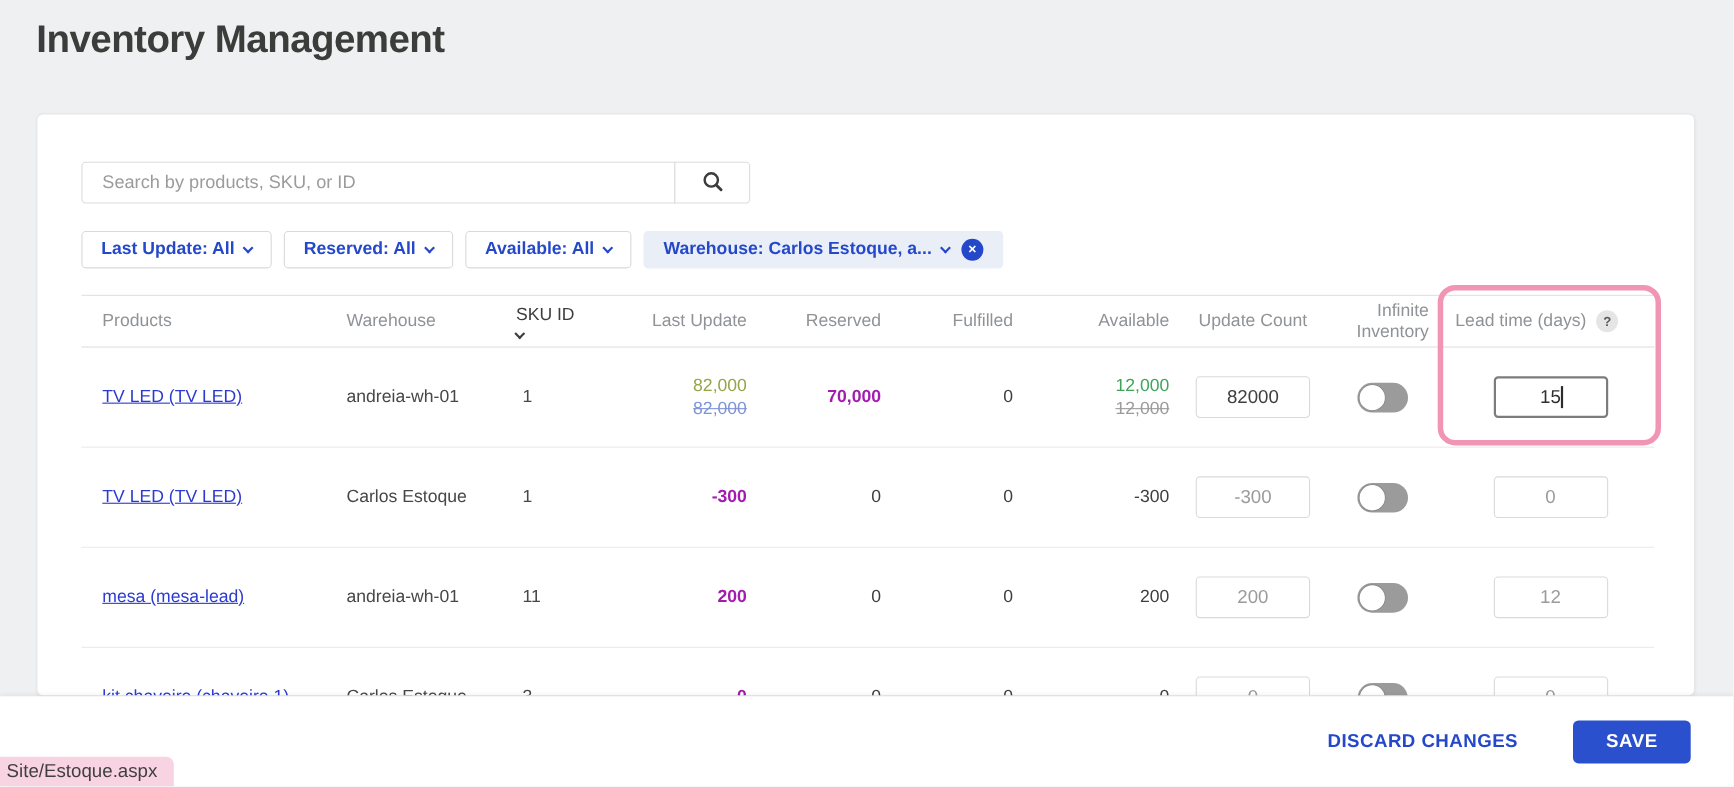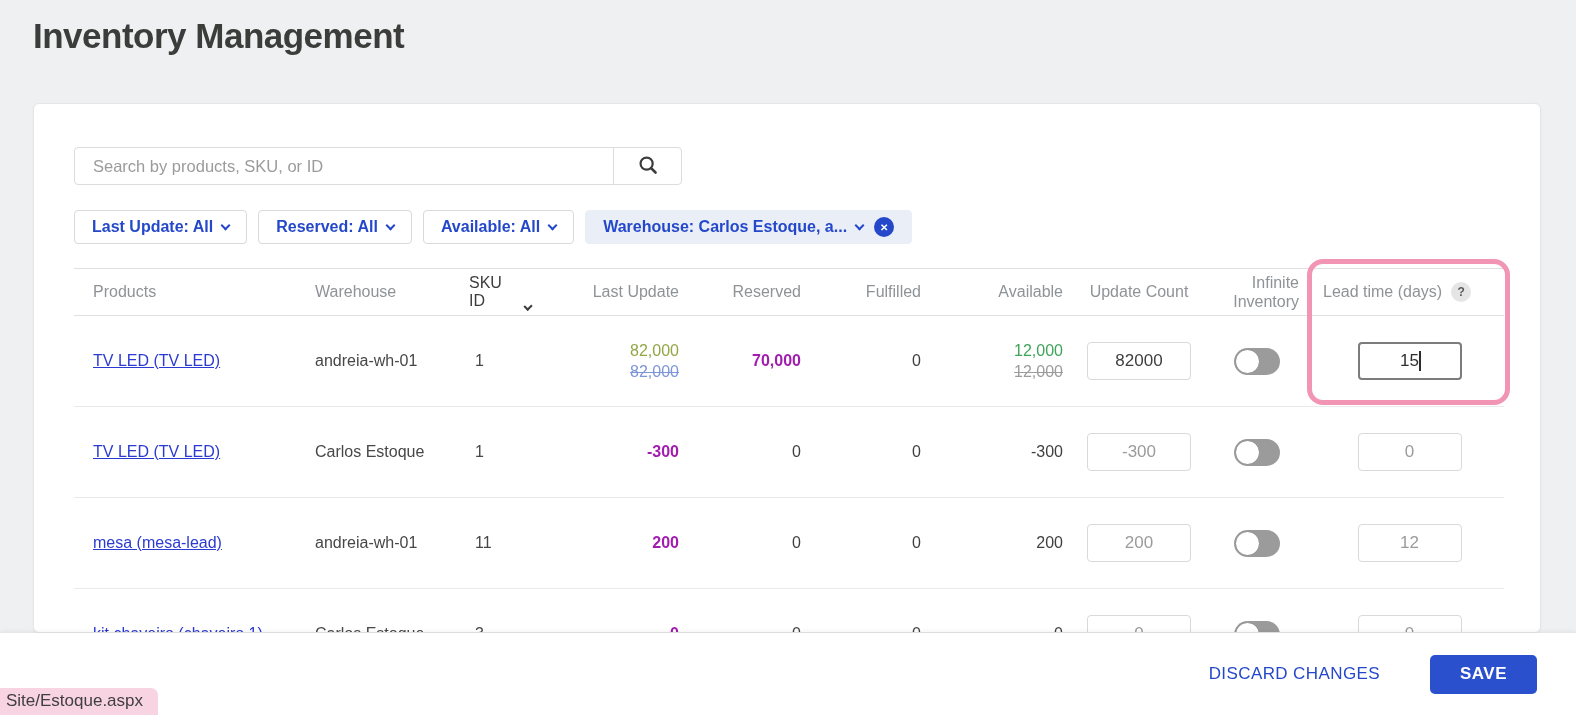--- a/index.html
+++ b/index.html
@@ -71,21 +71,21 @@
   }
   .thead {
     height: 48px;
     border-top: 1px solid #e0e0e0; border-bottom: 1px solid #e0e0e0;
     color: #8f9397; font-size: 16px;
   }
   .trow { height: 91px; border-bottom: 1px solid #eaeaea; font-size: 16px; }
   .cell.al { text-align: left; padding-left: 19px; }
   .cell.ar { text-align: right; padding-right: 2px; }
   .cell.ac { display: flex; justify-content: center; align-items: center; }
-  .hdr-sku { color: #3d3d3d; display: flex; align-items: flex-end; gap: 8px; padding-left: 13px; }
+  .hdr-sku { color: #3d3d3d; display: flex; align-items: flex-start; gap: 8px; padding-left: 13px; flex-direction: column; }
   .hdr-sku .chev { color: #3d3d3d; }
   .hdr-infinite { text-align: right; line-height: 19px; padding-right: 2px; }
   .hdr-lead { display: flex; align-items: center; gap: 9px; padding-left: 22px; text-align: left; }
   .qmark {
     width: 20px; height: 20px; border-radius: 50%;
     background: #e5e5e5; color: #5a5a5a; font-size: 12px; font-weight: bold;
     display: inline-flex; align-items: center; justify-content: center; cursor: pointer;
   }
   .plink { color: #2b3ad1; text-decoration: underline; cursor: pointer; }
   .wh, .sku { color: #474747; }
@@ -126,21 +126,21 @@
     pointer-events: none; z-index: 6;
   }
   
   .footer {
     position: absolute; left: 0; top: 633px; width: 1576px; height: 82px;
     background: #fff; box-shadow: 0 -1px 5px rgba(0,0,0,0.07);
     display: flex; align-items: center; justify-content: flex-end;
     gap: 50px; padding-right: 39px; z-index: 4;
   }
   .discard-link {
-    color: #2448c9; font-size: 17px; font-weight: normal;
+    color: #2448c9; font-size: 17px; font-weight: bold;
     letter-spacing: 0.4px; cursor: pointer;
   }
   .save-btn {
     width: 107px; height: 39px;
     background: #2b50ce; color: #fff; border: none; border-radius: 5px;
     font-size: 17px; font-weight: bold; letter-spacing: 0.5px; cursor: pointer;
     font-family: "Liberation Sans", sans-serif;
   }
   
   .status-bar {

